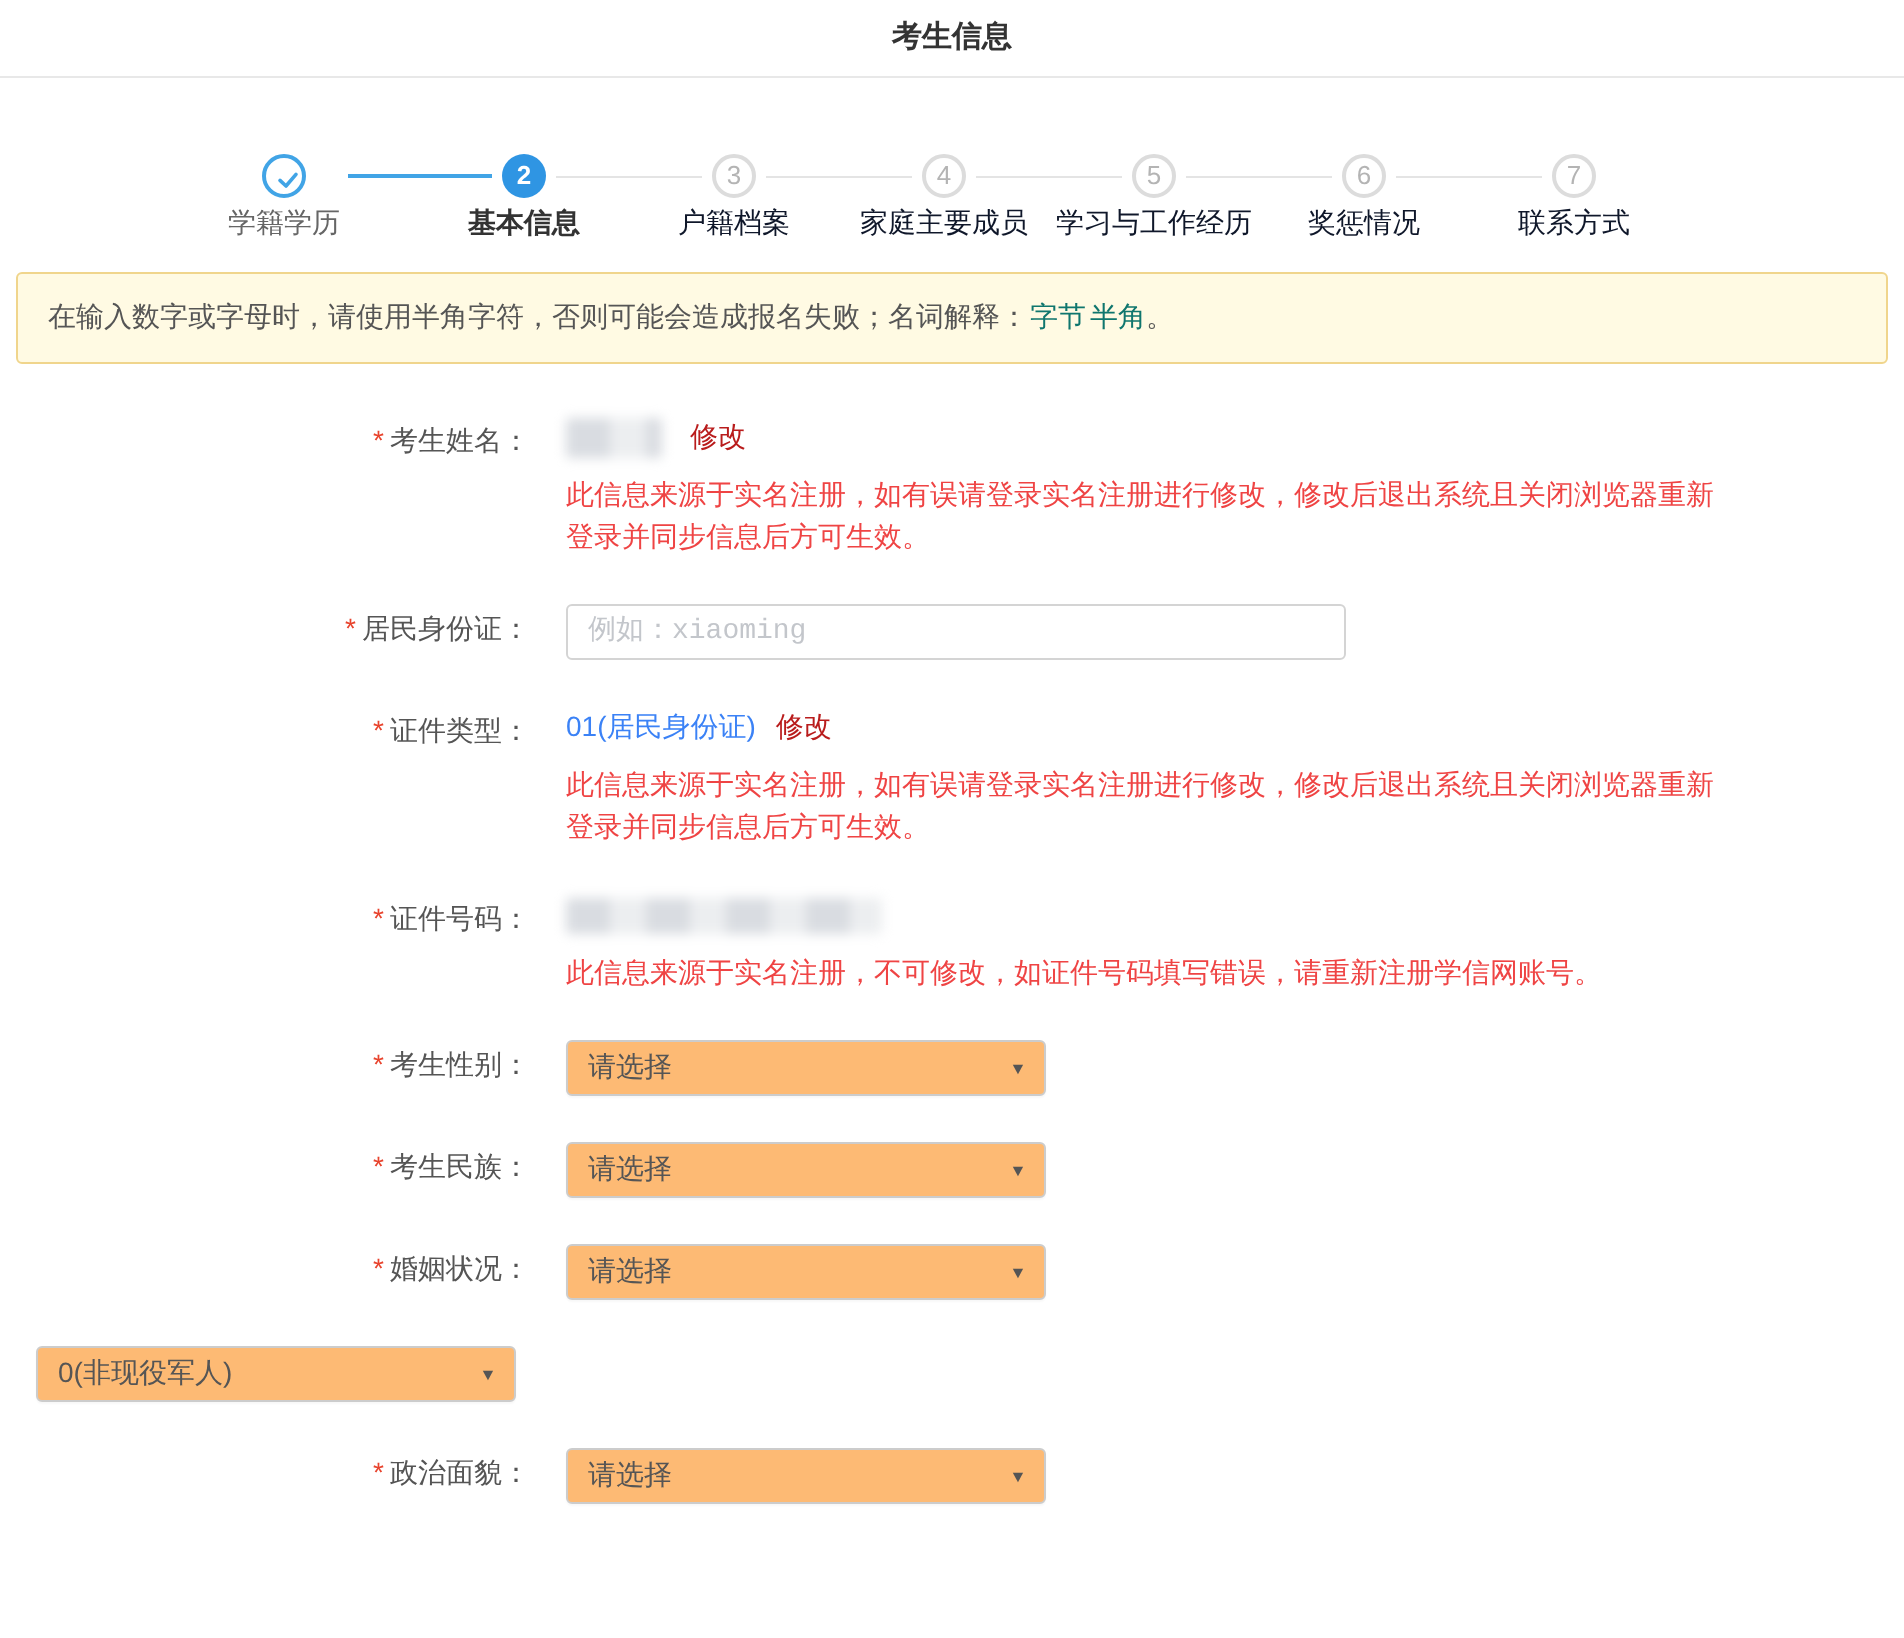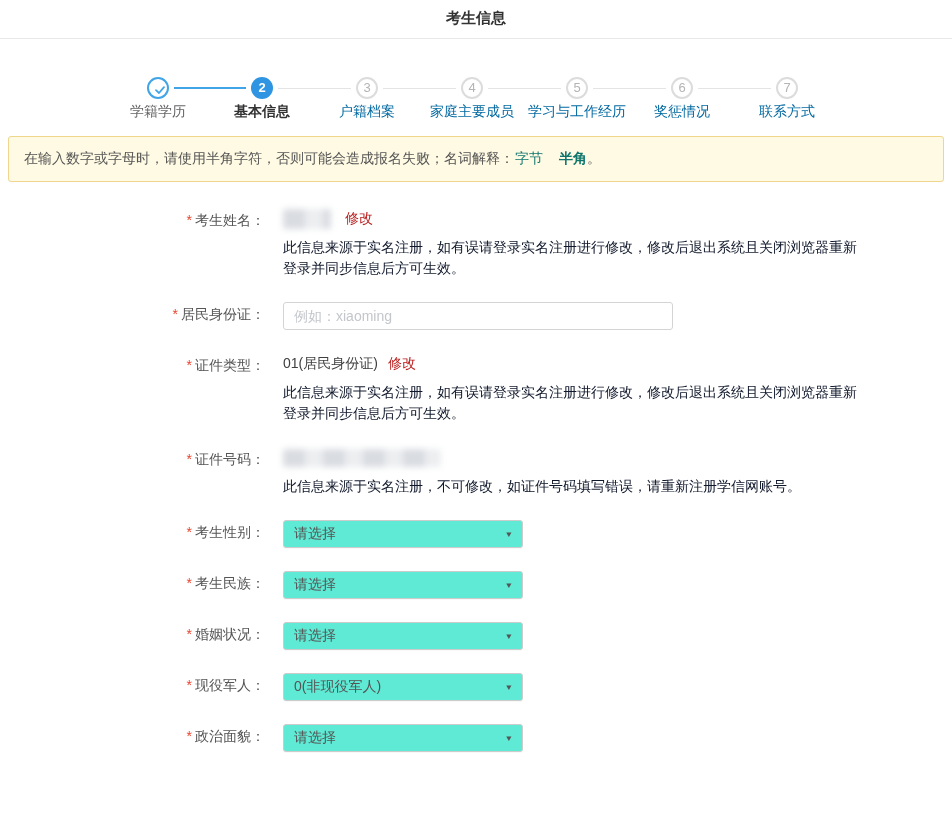--- a/index.html
+++ b/index.html
@@ -21,60 +21,60 @@
   .step-circle {
     width: 22px; height: 22px; border-radius: 50%; margin: 0 auto;
     line-height: 20px; font-size: 13px; position: relative;
   }
   .step.done .step-circle   { border: 2px solid #41a4e6; color: #41a4e6; line-height: 18px; }
   .step.active .step-circle { background: #2f95e3; color: #fff; font-weight: bold; line-height: 22px; }
   .step.pending .step-circle{ border: 2px solid #dcdcdc; color: #b4b4b4; line-height: 18px; }
   .step-label { margin-top: 4px; font-size: 14px; }
   .step.done .step-label    { color: #666; }
   .step.active .step-label  { color: #333; font-weight: bold; }
-  .step.pending .step-label { color: #0369a1; }
+  .step.pending .step-label { color: #0f172a; }
   .check-icon svg { position: absolute; left: 4px; top: 4px; }
   .conn { position: absolute; height: 1px; background: #e4e4e4; top: 11px; }
   .conn.blue { height: 2px; background: #41a4e6; top: 10px; }
   .c1 { left: 174px; width: 72px; }
   .c2 { left: 278px; width: 73px; }
   .c3 { left: 383px; width: 73px; }
   .c4 { left: 488px; width: 73px; }
   .c5 { left: 593px; width: 73px; }
   .c6 { left: 698px; width: 73px; }
 
   
   .notice {
     margin: 0 8px; border: 1px solid #f0d58c; background: #fffae3;
     border-radius: 3px; padding: 11px 15px 13px; color: #555; line-height: 20px;
   }
   .notice .link { color: #0f766e; cursor: pointer; margin-left: 1px; }
-  .notice .link + .link { margin-left: 16px; font-weight: bold; }
+  .notice .link + .link { margin-left: 2px; }
 
   
   .form { margin-top: 26px; }
   .form-row { display: flex; margin-bottom: 23px; margin-top: 12px; }
   .label-col { width: 265px; flex: none; text-align: right; padding-top: 4px; color: #555; }
   .req { color: #e8442e; margin-right: 3px; }
   .ctrl-col { padding-left: 18px; }
   .value-line { display: flex; align-items: center; min-height: 22px; }
   .mask { background: repeating-linear-gradient(90deg, #d9dce1 0 22px, #eceef0 22px 40px); filter: blur(3px); border-radius: 2px; }
   .mask-sm { width: 48px; height: 20px; }
   .mask-lg { width: 158px; height: 18px; }
   .action-link { color: #b91c1c; cursor: pointer; margin-left: 14px; text-decoration: none; }
-  .plain-value { color: #404040; }
-  .help { margin-top: 7px; color: #0f172a; line-height: 21px; width: 576px; }
+  .plain-value { color: #3b82f6; }
+  .help { margin-top: 7px; color: #ef4444; line-height: 21px; width: 576px; }
   .text-input {
     width: 390px; height: 28px; border: 1px solid #d4d4d4; border-radius: 3px;
     padding: 0 10px; font-size: 14px; color: #0c4a6e; outline: none;
-    font-family: Liberation Sans, sans-serif;
+    font-family: Liberation Mono, monospace;
   }
   .text-input::placeholder { color: #c3c6cb; }
   .select {
-    width: 240px; height: 28px; border: 1px solid #ccc; border-radius: 3px; background: #5eead4;
+    width: 240px; height: 28px; border: 1px solid #ccc; border-radius: 3px; background: #fdba74;
     display: flex; align-items: center; justify-content: space-between;
     padding: 0 9px 0 10px; color: #555; cursor: pointer;
     box-shadow: 0 1px 1px rgba(0,0,0,0.03);
   }
   .caret { font-size: 8px; color: #555; transform: scaleX(1.1); }
 </style>
 </head>
 <body>
 
 <div class="header">
@@ -82,21 +82,21 @@
 </div>
 
 <div class="stepper">
   <div class="conn blue c1"></div>
   <div class="conn c2"></div>
   <div class="conn c3"></div>
   <div class="conn c4"></div>
   <div class="conn c5"></div>
   <div class="conn c6"></div>
 
-  <div class="step done" style="left:158px">
+  <div class="step done" style="left:142px">
     <div class="step-circle check-icon">
       <svg width="14" height="14" viewBox="0 0 14 14">
           <path d="M3 7.2 L6 10 L11 4.2" stroke="#41a4e6" stroke-width="1.8" fill="none" stroke-linecap="round" stroke-linejoin="round"></path>
         </svg>
     </div>
     <div class="step-label">学籍学历</div>
   </div>
   <div class="step active" style="left:262px">
     <div class="step-circle">2</div>
     <div class="step-label">基本信息</div>
@@ -192,21 +192,20 @@
     <div class="label-col"><span class="req">*</span><span>婚姻状况：</span></div>
     <div class="ctrl-col">
       <div class="select">
         <span>请选择</span>
         <span class="caret">▼</span>
       </div>
     </div>
   </div>
 
   <div class="form-row">
-    <div class="label-col"><span class="req">*</span><span>现役军人：</span></div>
     <div class="ctrl-col">
       <div class="select">
         <span>0(非现役军人)</span>
         <span class="caret">▼</span>
       </div>
     </div>
   </div>
 
   <div class="form-row">
     <div class="label-col"><span class="req">*</span><span>政治面貌：</span></div>

